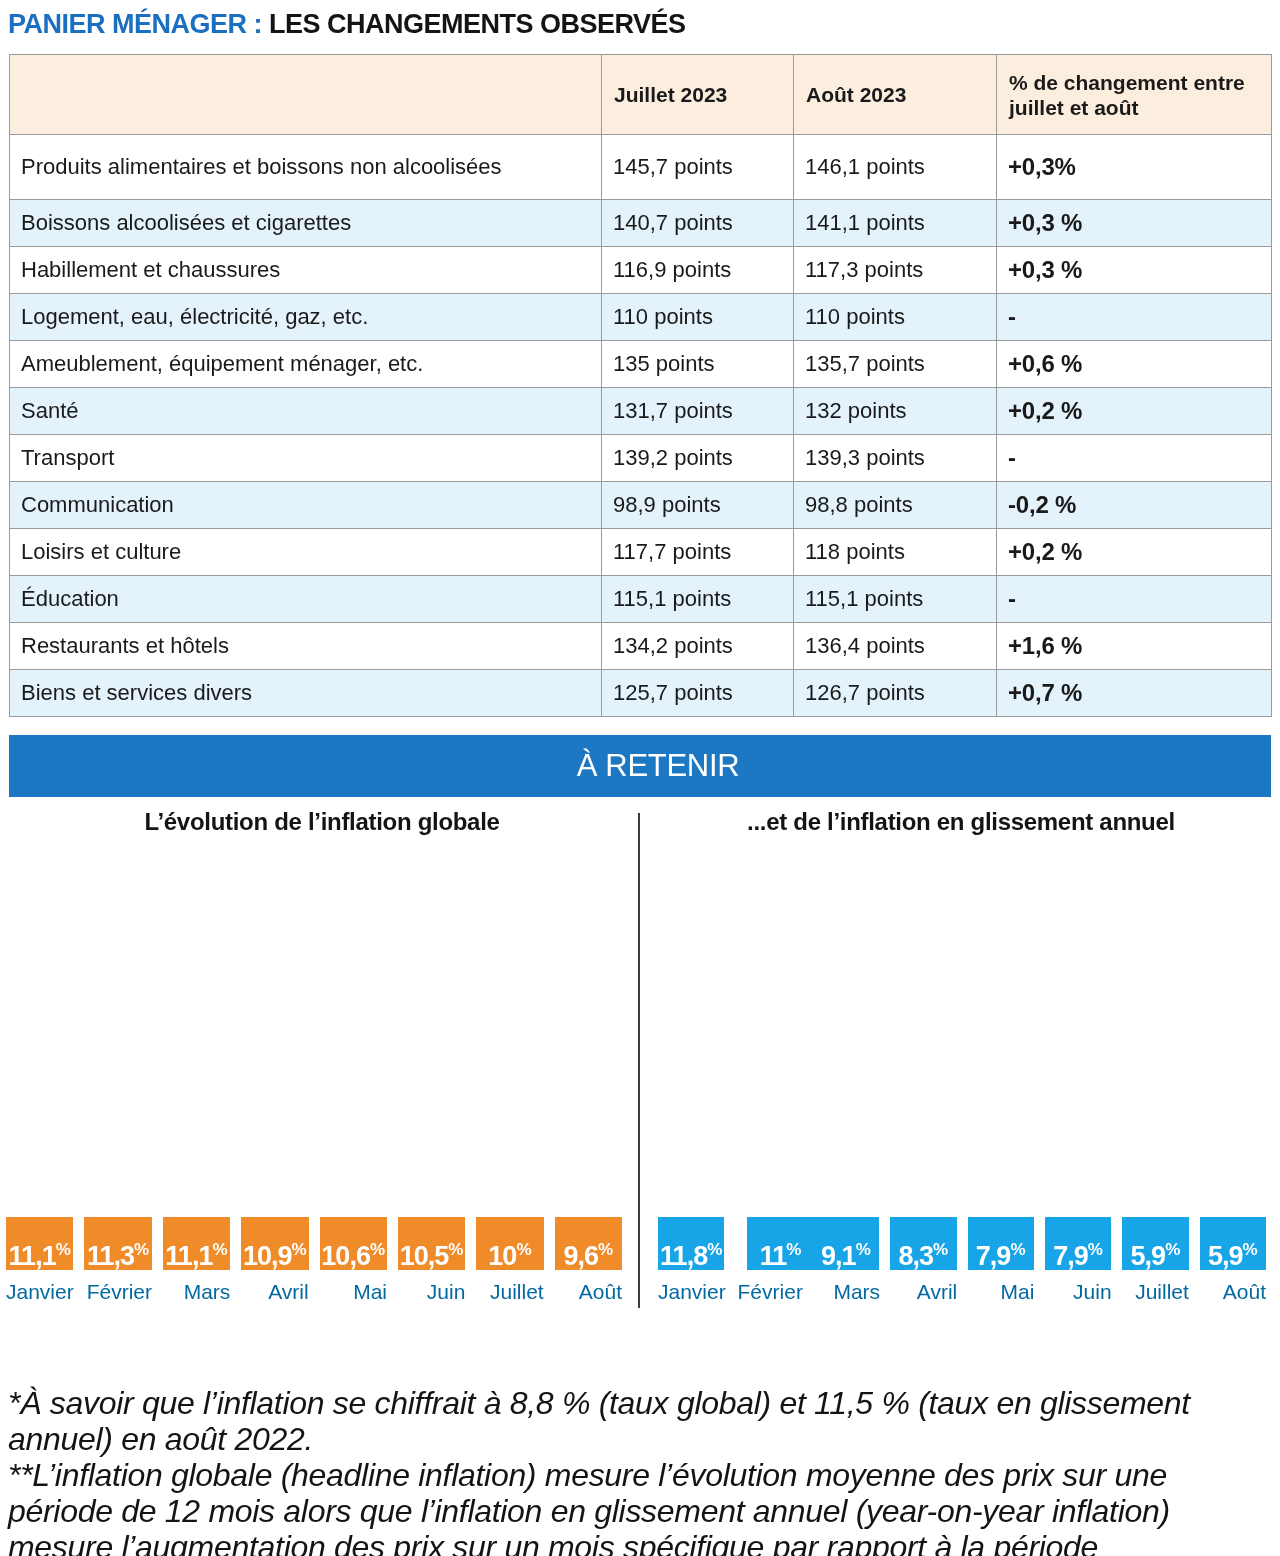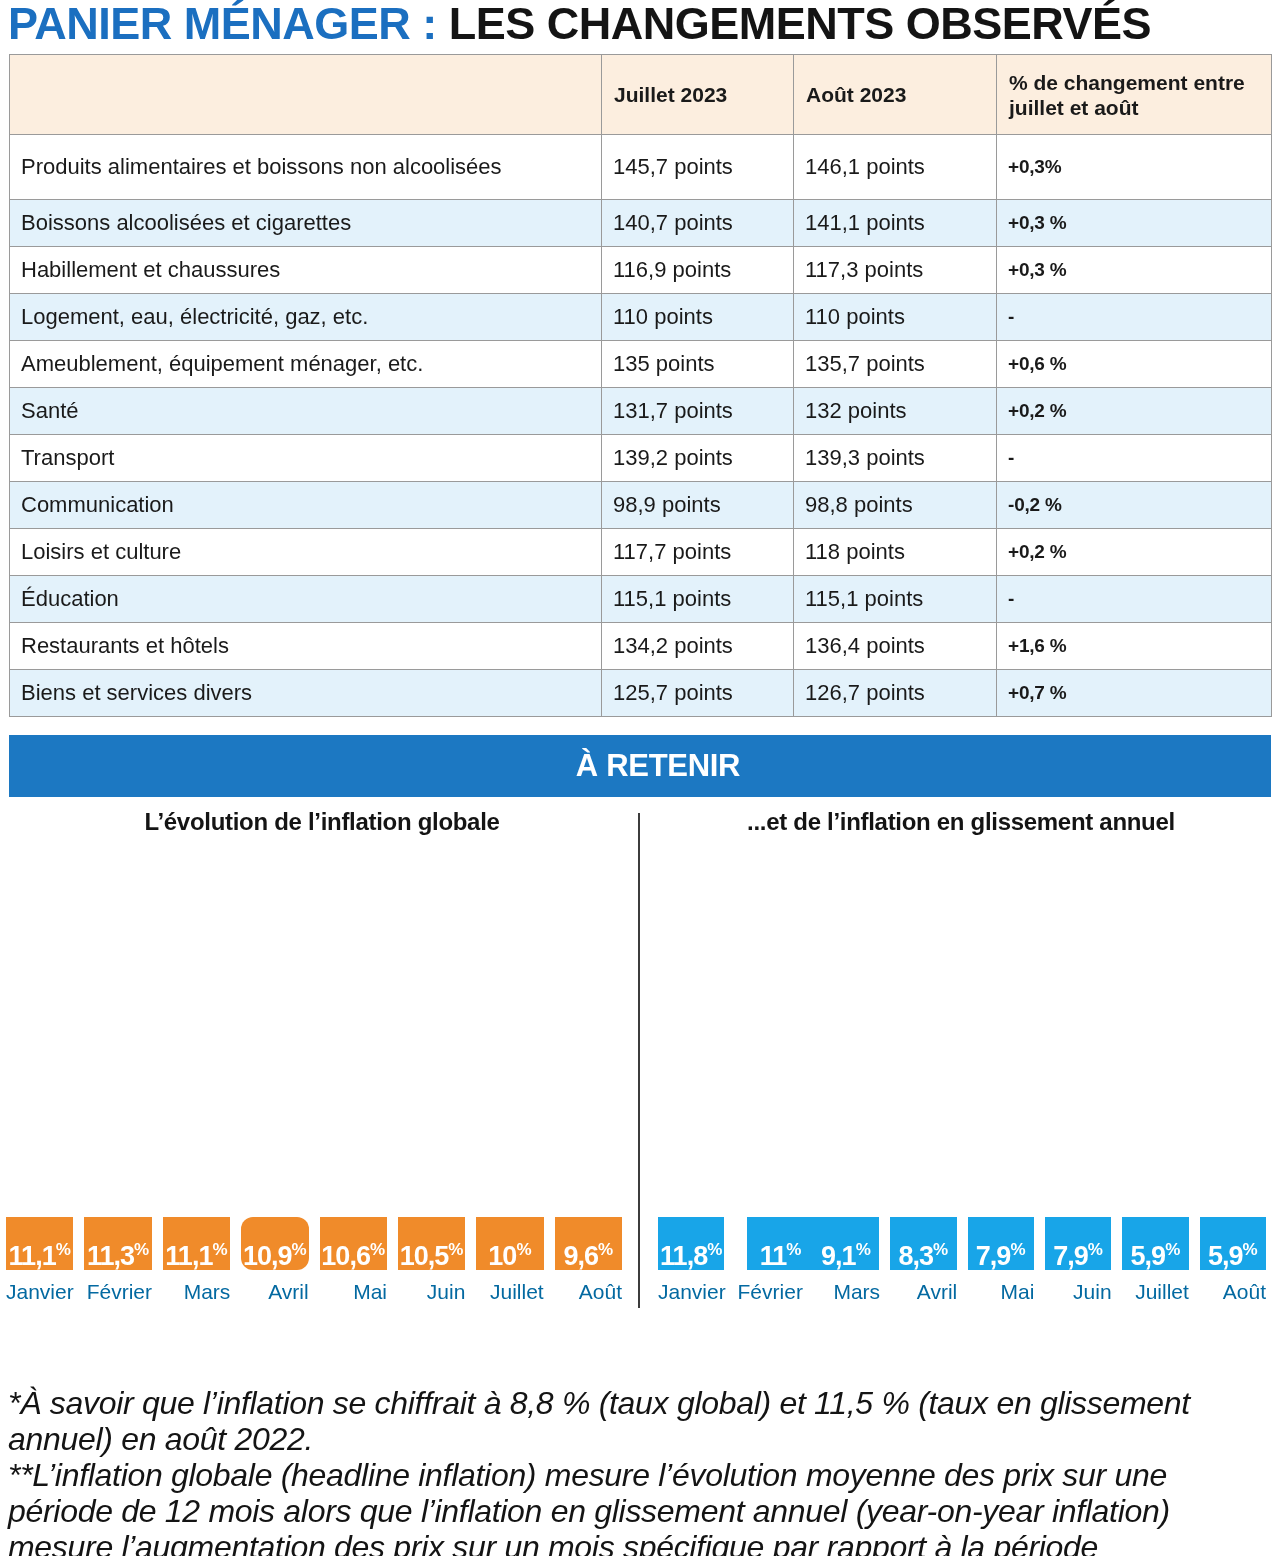--- a/index.html
+++ b/index.html
@@ -10,21 +10,21 @@
     background: #ffffff;
     font-family: "Liberation Sans", sans-serif;
     color: #1a1a1a;
     overflow: hidden;
     position: relative;
   }
 
   
   #main-title {
     padding: 2px 12px 8px 8px;
-    font-size: 45px;
+    font-size: 27px;
     font-weight: bold;
     letter-spacing: -0.5px;
     white-space: nowrap;
     line-height: 44px;
   }
   #main-title .t-blue { color: #1B6FC0; }
   #main-title .t-dark { color: #141414; }
 
   
   #price-table {
@@ -58,34 +58,34 @@
   #price-table tbody tr.odd  { background: #ffffff; }
   #price-table tbody tr.even { background: #E3F2FB; }
 
   #price-table td {
     font-size: 22px;
     padding: 2px 11px;
     line-height: 26px;
   }
   #price-table td.pct {
     font-weight: bold;
-    font-size: 19px;
+    font-size: 24px;
     letter-spacing: -0.2px;
     margin-top: 26px;
   }
 
   
   #retenir-banner {
     margin: 18px 9px 0 9px;
     width: 1262px;
     height: 62px;
     background: #1C78C2;
     color: #ffffff;
     font-size: 31px;
-    font-weight: bold;
+    font-weight: normal;
     letter-spacing: -0.3px;
     display: flex;
     align-items: center;
     justify-content: center;
     padding-left: 36px;
   }
 
   
   #charts {
     position: relative;
@@ -319,21 +319,21 @@
             <div class="bar bar-orange" style="height: 92.623%;">
               <div class="bar-label">11,3<sup>%</sup></div>
             </div>
           </div>
           <div class="bar-cell">
             <div class="bar bar-orange" style="height: 90.9836%;">
               <div class="bar-label">11,1<sup>%</sup></div>
             </div>
           </div>
           <div class="bar-cell">
-            <div class="bar bar-orange" style="height: 89.3443%; border-radius: 12px;">
+            <div class="bar bar-orange" style="height: 89.3443%;">
               <div class="bar-label">10,9<sup>%</sup></div>
             </div>
           </div>
           <div class="bar-cell">
             <div class="bar bar-orange" style="height: 86.8852%;">
               <div class="bar-label">10,6<sup>%</sup></div>
             </div>
           </div>
           <div class="bar-cell">
             <div class="bar bar-orange" style="height: 86.0656%; text-align: center;">

